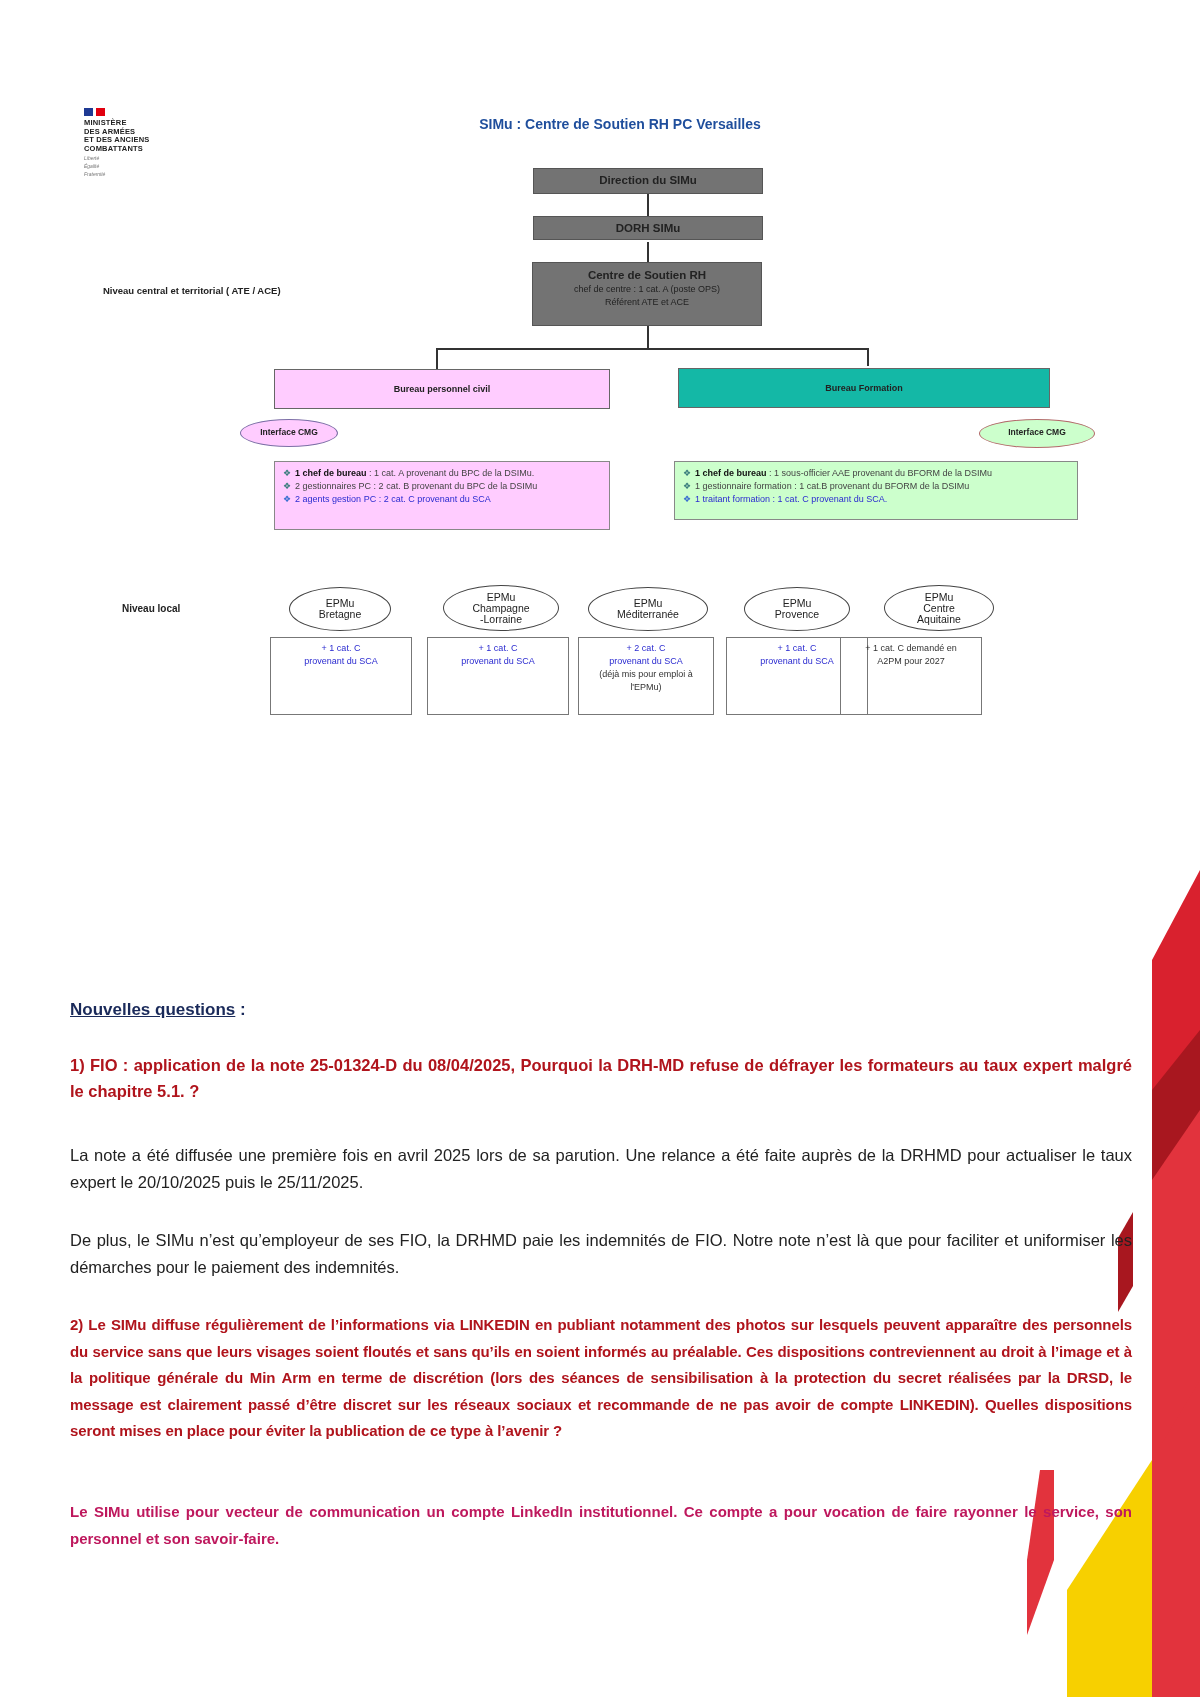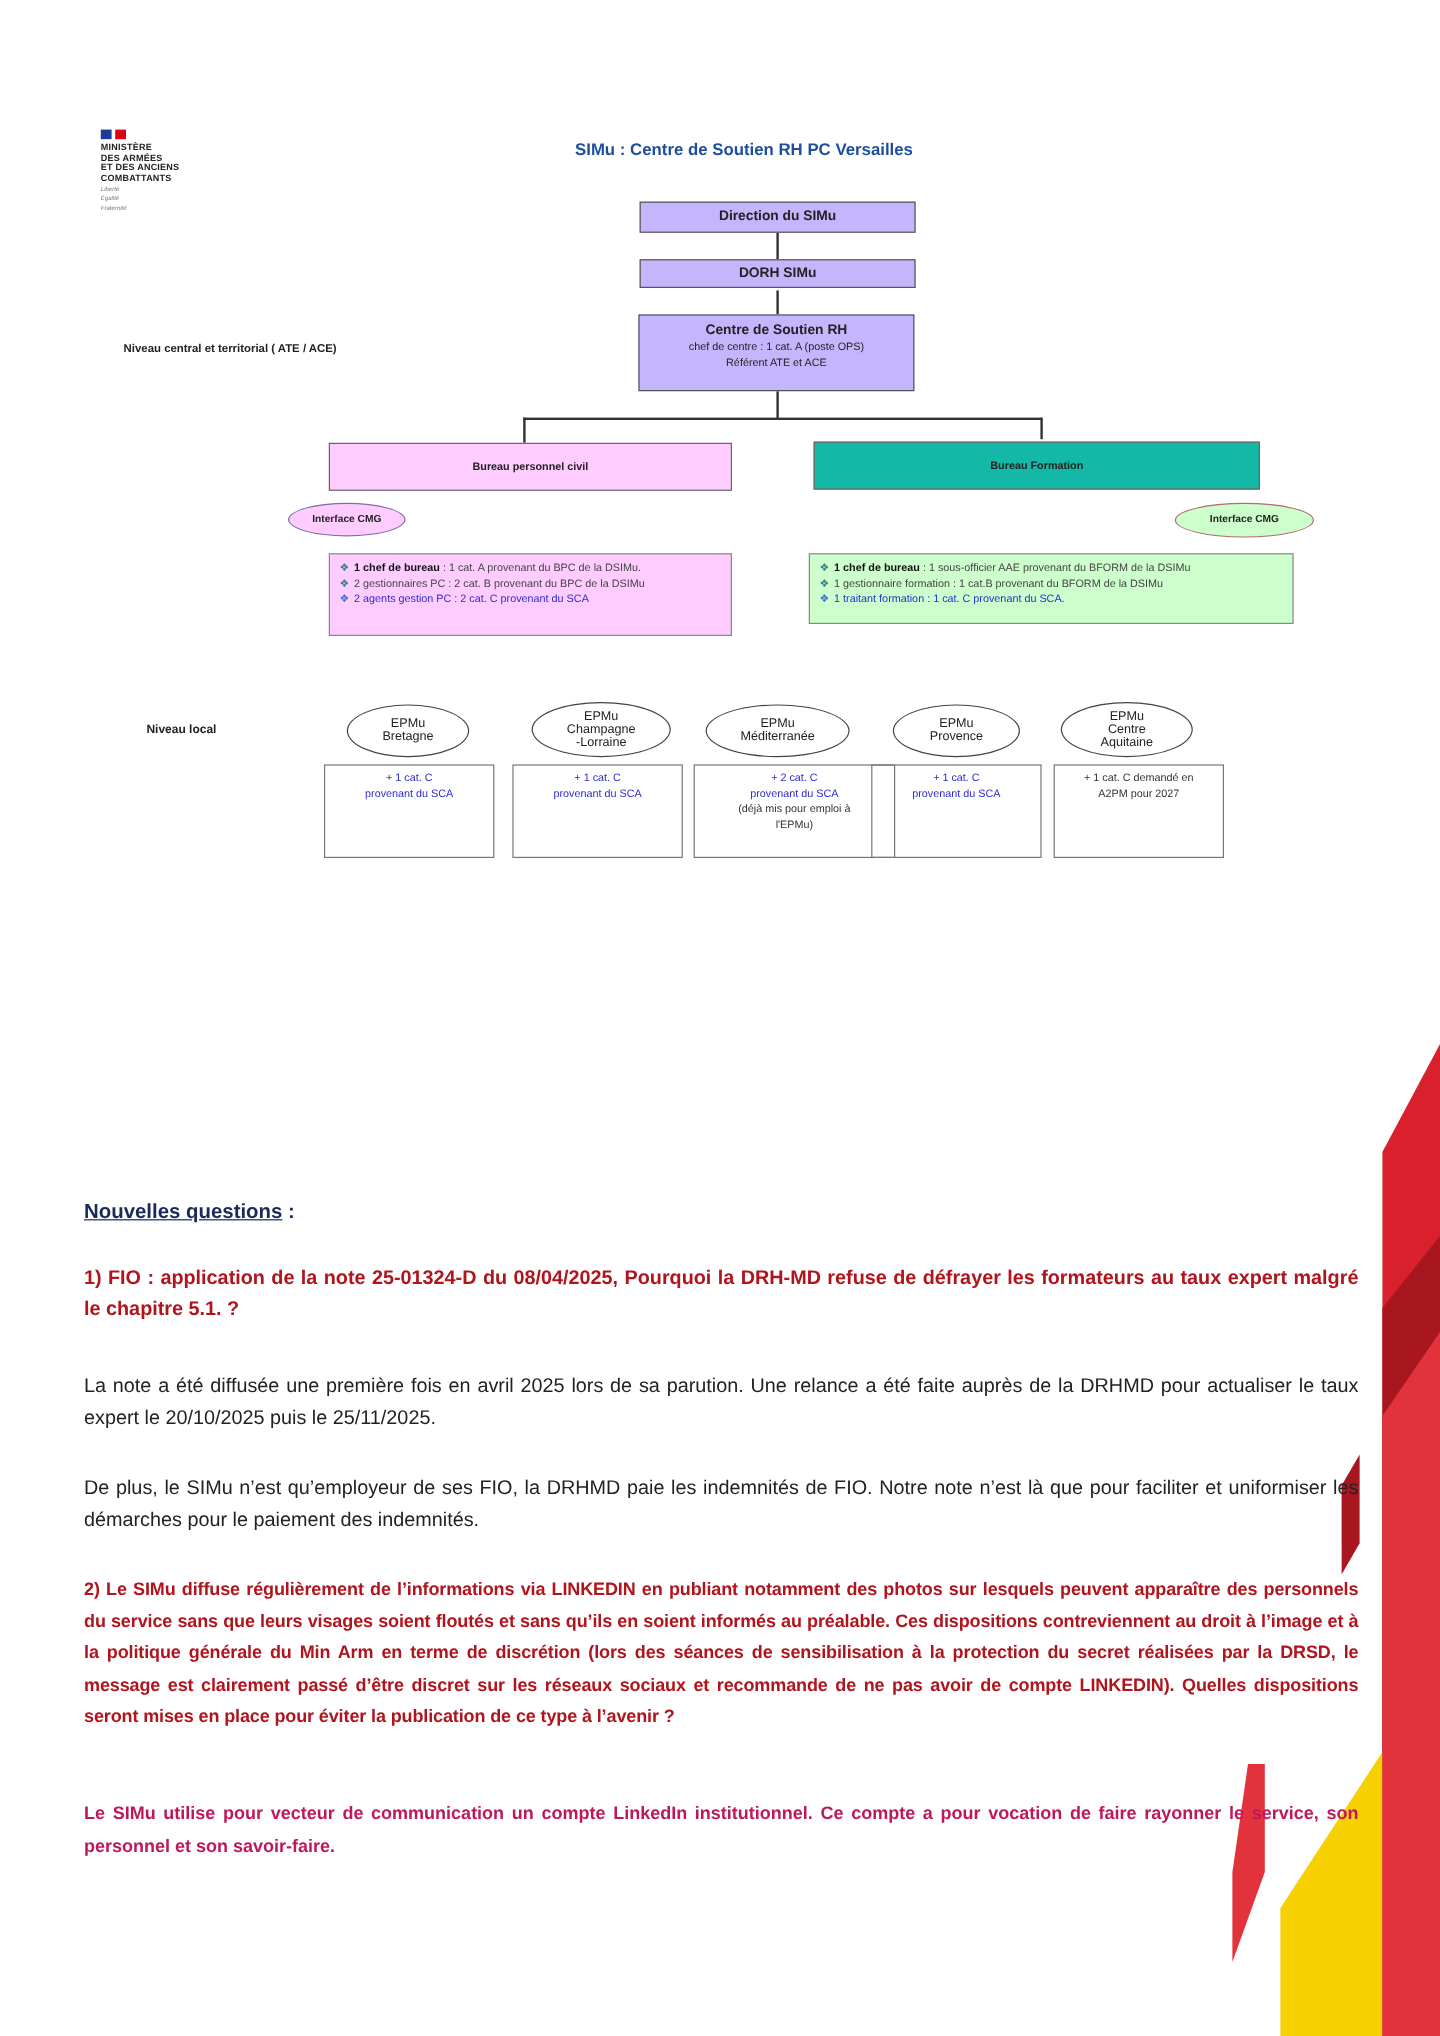--- a/index.html
+++ b/index.html
@@ -10,21 +10,21 @@
   
   .logo { left:84px; top:108px; width:120px; }
   .flag { display:flex; gap:3px; margin-bottom:3px; }
   .flag span { display:block; width:9px; height:8px; }
   .flag .b { background:#1f3a93; } .flag .r { background:#e1000f; }
   .logo .mn { font-weight:bold; font-size:7.5px; line-height:8.5px; color:#222; letter-spacing:.2px; }
   .logo .motto { font-size:5px; line-height:6px; color:#777; font-style:italic; margin-top:2px; }
 
   .title { left:0; width:1240px; top:116px; text-align:center; color:#1f4e9c; font-weight:bold; font-size:14px; }
 
-  .box { position:absolute; border:1.5px solid #555; background:#c4b5fd; text-align:center;
+  .box { position:absolute; border:1.5px solid #555; background:#737373; text-align:center;
          font-family:"Liberation Sans", sans-serif; box-sizing:border-box; }
   .b-dir { left:533px; top:168px; width:230px; height:26px; font-weight:bold; font-size:11.5px; line-height:23px; }
   .b-dorh { left:533px; top:216px; width:230px; height:24px; font-weight:bold; font-size:11.5px; line-height:23px; }
   .b-csrh { left:532px; top:262px; width:230px; height:64px; font-size:9px; line-height:13px; padding-top:5px; }
   .b-csrh .t { font-weight:bold; font-size:11.5px; line-height:15px; }
 
   .lvl1 { left:103px; top:285px; font-weight:bold; font-size:9.5px; }
   .lvl2 { left:122px; top:603px; font-weight:bold; font-size:10px; }
 
   .line { position:absolute; background:#333; }
@@ -149,42 +149,42 @@
 </div>
 <div class="ebox" style="left:427px;top:637px;width:142px;height:78px;">
   <div>+ 1 cat. C</div>
   <div>provenant du SCA</div>
 </div>
 
 <div class="epmu" style="left:588px;top:587px;width:120px;height:44px;">
   <div>EPMu</div>
   <div>Méditerranée</div>
 </div>
-<div class="ebox" style="left:578px;top:637px;width:168px;height:78px;">
+<div class="ebox" style="left:578px;top:637px;width:136px;height:78px;">
   <div>+ 2 cat. C</div>
   <div>provenant du SCA</div>
   <div class="gray">(déjà mis pour emploi à</div>
   <div class="gray">l'EPMu)</div>
 </div>
 
 <div class="epmu" style="left:744px;top:587px;width:106px;height:44px;">
   <div>EPMu</div>
   <div>Provence</div>
 </div>
 <div class="ebox" style="left:726px;top:637px;width:142px;height:78px;">
   <div>+ 1 cat. C</div>
   <div>provenant du SCA</div>
 </div>
 
 <div class="epmu" style="left:884px;top:585px;width:110px;height:46px;">
   <div>EPMu</div>
   <div>Centre</div>
   <div>Aquitaine</div>
 </div>
-<div class="ebox" style="left:878px;top:637px;width:142px;height:78px;">
+<div class="ebox" style="left:840px;top:637px;width:142px;height:78px;">
   <div class="gray">+ 1 cat. C demandé en</div>
   <div class="gray">A2PM pour 2027</div>
 </div>
 
 <div class="doc h-new"><span class="ul">Nouvelles questions</span><span> :</span></div>
 <div class="doc q1">1) FIO : application de la note 25-01324-D du 08/04/2025, Pourquoi la DRH-MD refuse de défrayer les formateurs au taux expert malgré le chapitre 5.1. ?</div>
 <div class="doc p1">La note a été diffusée une première fois en avril 2025 lors de sa parution. Une relance a été faite auprès de la DRHMD pour actualiser le taux expert le 20/10/2025 puis le 25/11/2025.</div>
 <div class="doc p2">De plus, le SIMu n’est qu’employeur de ses FIO, la DRHMD paie les indemnités de FIO. Notre note n’est là que pour faciliter et uniformiser les démarches pour le paiement des indemnités.</div>
 <div class="doc q2">2) Le SIMu diffuse régulièrement de l’informations via LINKEDIN en publiant notamment des photos sur lesquels peuvent apparaître des personnels du service sans que leurs visages soient floutés et sans qu’ils en soient informés au préalable. Ces dispositions contreviennent au droit à l’image et à la politique générale du Min Arm en terme de discrétion (lors des séances de sensibilisation à la protection du secret réalisées par la DRSD, le message est clairement passé d’être discret sur les réseaux sociaux et recommande de ne pas avoir de compte LINKEDIN). Quelles dispositions seront mises en place pour   éviter la publication de ce type à l’avenir ?</div>
 <div class="doc a2">Le SIMu utilise pour vecteur de communication un compte LinkedIn institutionnel. Ce compte a pour vocation de faire rayonner le service, son personnel et son savoir-faire.</div>

